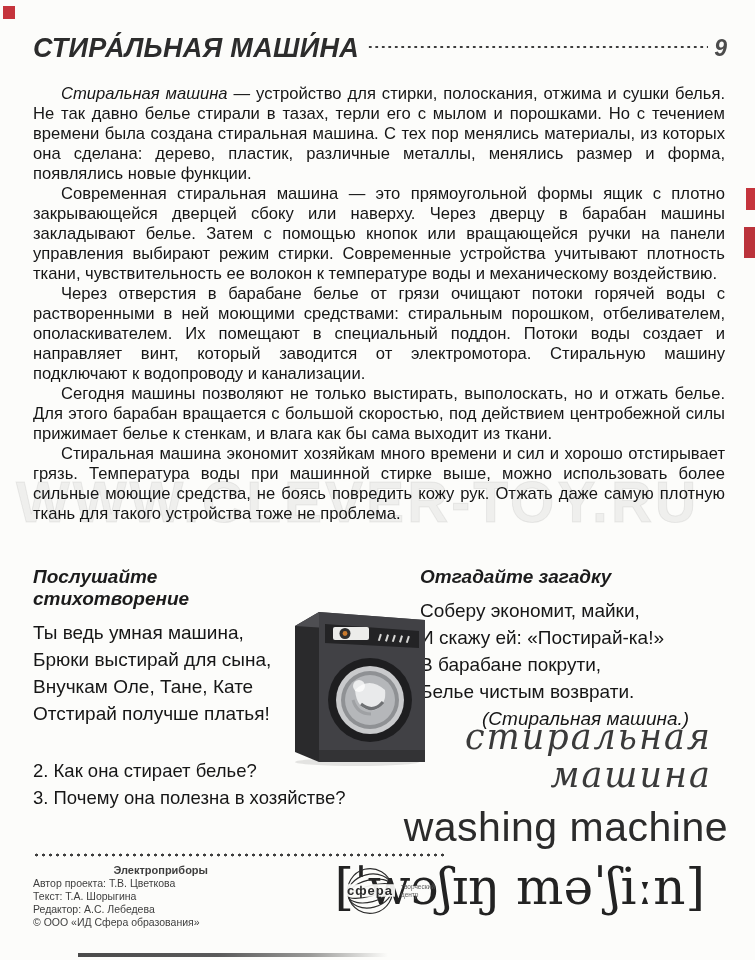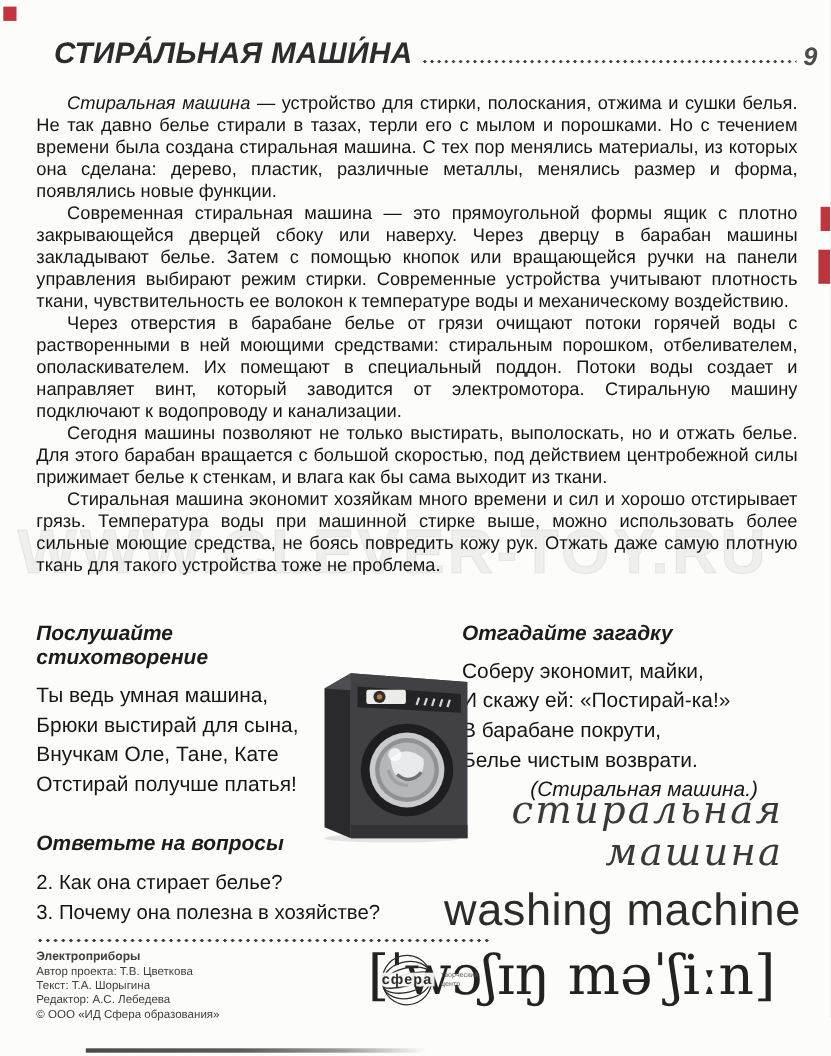--- a/index.html
+++ b/index.html
@@ -8,21 +8,21 @@
     background:#fcfcfa;overflow:hidden;
     font-family:"Liberation Sans",sans-serif;color:#161616;
   }
   
   .corner-red{position:absolute;left:3px;top:6px;width:12px;height:13px;background:#c5343c;}
   .edge-red-1{position:absolute;left:746px;top:188px;width:9px;height:22px;background:#c5343c;}
   .edge-red-2{position:absolute;left:744px;top:227px;width:11px;height:31px;background:#bb333b;}
   .bottom-strip{position:absolute;left:78px;top:953px;width:310px;height:4px;
     background:linear-gradient(to right,#4a4a4a 0%,#5a5a5a 45%,#9a9a98 75%,rgba(200,200,198,0) 100%);}
   
-  #title-row{position:absolute;left:49px;top:33px;width:694px;display:flex;align-items:flex-end;}
+  #title-row{position:absolute;left:33px;top:33px;width:694px;display:flex;align-items:center;}
   .doc-title{font-style:italic;font-weight:bold;font-size:27px;letter-spacing:.3px;color:#2c2c2c;white-space:nowrap;}
   .leader{flex:1;height:8px;margin:0 6px 4px 8px;
     background-image:radial-gradient(circle,#3d3d3d 1.3px,rgba(0,0,0,0) 1.5px);
     background-size:6.5px 8px;background-repeat:repeat-x;background-position:left center;}
   .page-no{font-style:italic;font-weight:bold;font-size:23px;color:#4c4c4c;line-height:1;margin-bottom:1px;}
   
   #body-text{position:absolute;left:33px;top:84px;width:692px;font-size:16.6px;line-height:20px;text-align:justify;}
   #body-text p{margin:0;text-indent:28px;}
   .ital{font-style:italic;}
   
@@ -46,21 +46,21 @@
   #english-term{position:absolute;right:27px;top:804px;font-size:41px;letter-spacing:.5px;color:#2b2b2b;}
   #transcription{position:absolute;right:50px;top:858px;font-family:"DejaVu Serif",serif;
     font-size:50px;color:#222;}
   
   #footer-rule{position:absolute;left:33px;top:851px;width:412px;height:8px;
     background-image:radial-gradient(circle,#3d3d3d 1.4px,rgba(0,0,0,0) 1.6px);
     background-size:7px 8px;background-repeat:repeat-x;background-position:left center;}
   .f-col{position:absolute;top:864px;font-size:10.5px;line-height:13px;color:#3e3e3e;}
   #footer-credits{left:33px;width:175px;}
   #footer-contacts{left:200px;width:160px;}
-  .f-head{font-weight:bold;font-size:11px;}
+  .f-head{font-weight:bold;font-size:11px;text-align:right;}
   #footer-logo{position:absolute;left:344px;top:866px;width:52px;height:50px;}
   #logo-caption{position:absolute;left:401px;top:883px;font-size:6.5px;line-height:7.5px;color:#5c5c5c;}
 </style>
 </head>
 <body>
 
 <div id="page">
 
   <div class="corner-red"></div>
   <div class="edge-red-1"></div>
@@ -121,21 +121,20 @@
     <circle cx="87" cy="100" r="29" fill="#8f9194"></circle>
     <circle cx="87" cy="100" r="25" fill="#b5b7ba"></circle>
     <path d="M72,90 q14,-14 30,0 q2,14 -10,20 q-18,2 -20,-20" fill="#e9eaeb"></path>
     <path d="M78,104 q12,10 22,-2" stroke="#6f7174" stroke-width="3" fill="none"></path>
     <path d="M70,100 q4,14 18,14" stroke="#9fa1a4" stroke-width="3" fill="none"></path>
     <circle cx="76" cy="86" r="6" fill="#ffffff" opacity="0.75"></circle>
     <rect x="36" y="150" width="106" height="12" fill="#333335"></rect>
   </svg>
 
   <div id="questions">
-    <div class="sec-heading">Ответьте на вопросы</div>
     <div class="q-item">2. Как она стирает белье?</div>
     <div class="q-item">3. Почему она полезна в хозяйстве?</div>
   </div>
 
   <div id="handwritten">
     <div>стиральная</div>
     <div>машина</div>
   </div>
 
   <div id="english-term">washing machine</div>

